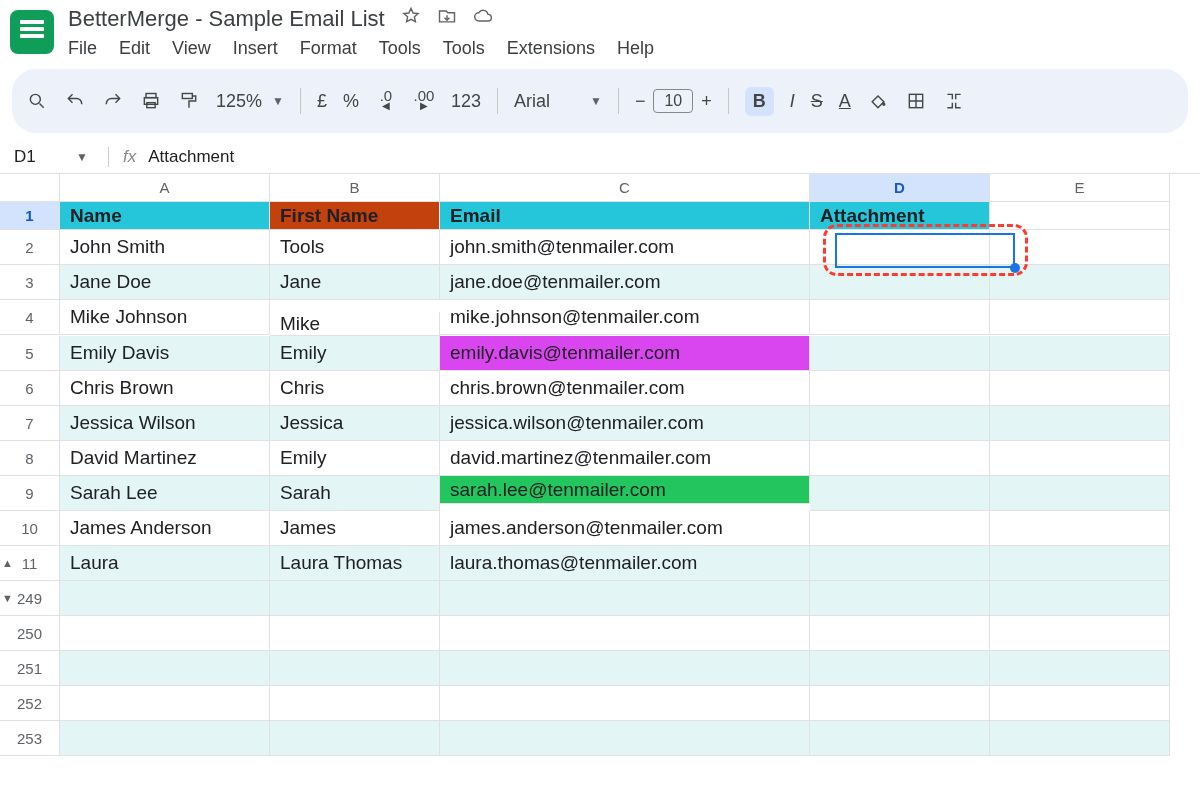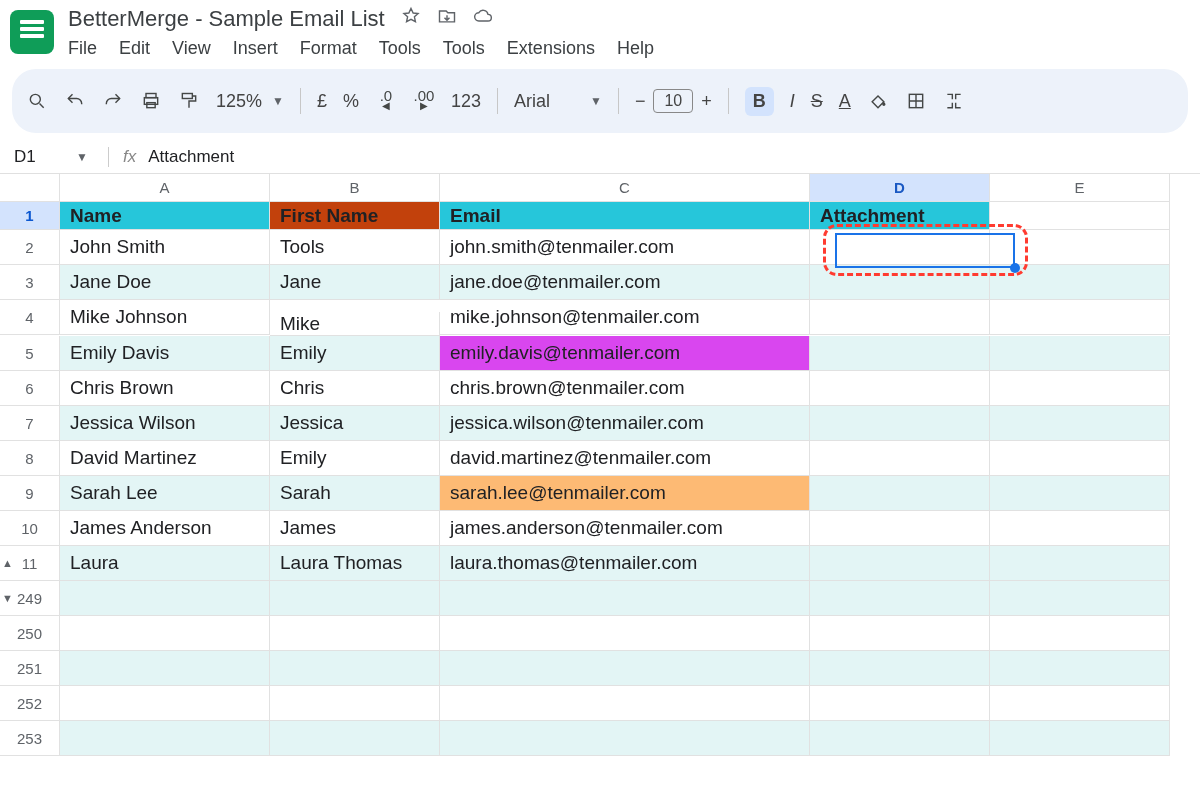--- a/index.html
+++ b/index.html
@@ -298,21 +298,21 @@
       <div class="cell" style="height: 35px; background: rgb(227, 245, 245);"></div>
       <div class="rowhdr datarow" style="height: 35px;">8</div>
       <div class="cell" style="height: 35px;">David Martinez</div>
       <div class="cell" style="height: 35px;">Emily</div>
       <div class="cell" style="height: 35px;">david.martinez@tenmailer.com</div>
       <div class="cell" style="height: 35px;"></div>
       <div class="cell" style="height: 35px;"></div>
       <div class="rowhdr datarow" style="height: 35px;">9</div>
       <div class="cell" style="height: 35px; background: rgb(227, 245, 245);">Sarah Lee</div>
       <div class="cell" style="height: 35px; background: rgb(227, 245, 245);">Sarah</div>
-      <div class="cell" style="height: 35px; background: #fdba74;">sarah.lee@tenmailer.com</div>
+      <div class="cell" style="height: 28px; background: #22c55e;">sarah.lee@tenmailer.com</div>
       <div class="cell" style="height: 35px; background: rgb(227, 245, 245);"></div>
       <div class="cell" style="height: 35px; background: rgb(227, 245, 245);"></div>
       <div class="rowhdr datarow" style="height: 35px;">10</div>
       <div class="cell" style="height: 35px;">James Anderson</div>
       <div class="cell" style="height: 35px;">James</div>
       <div class="cell" style="height: 35px;">james.anderson@tenmailer.com</div>
       <div class="cell" style="height: 35px;"></div>
       <div class="cell" style="height: 35px;"></div>
       <div class="rowhdr datarow" style="height: 35px;">11<span class="rowarrow">▲</span></div>
       <div class="cell" style="height: 35px; background: rgb(227, 245, 245);">Laura</div>

